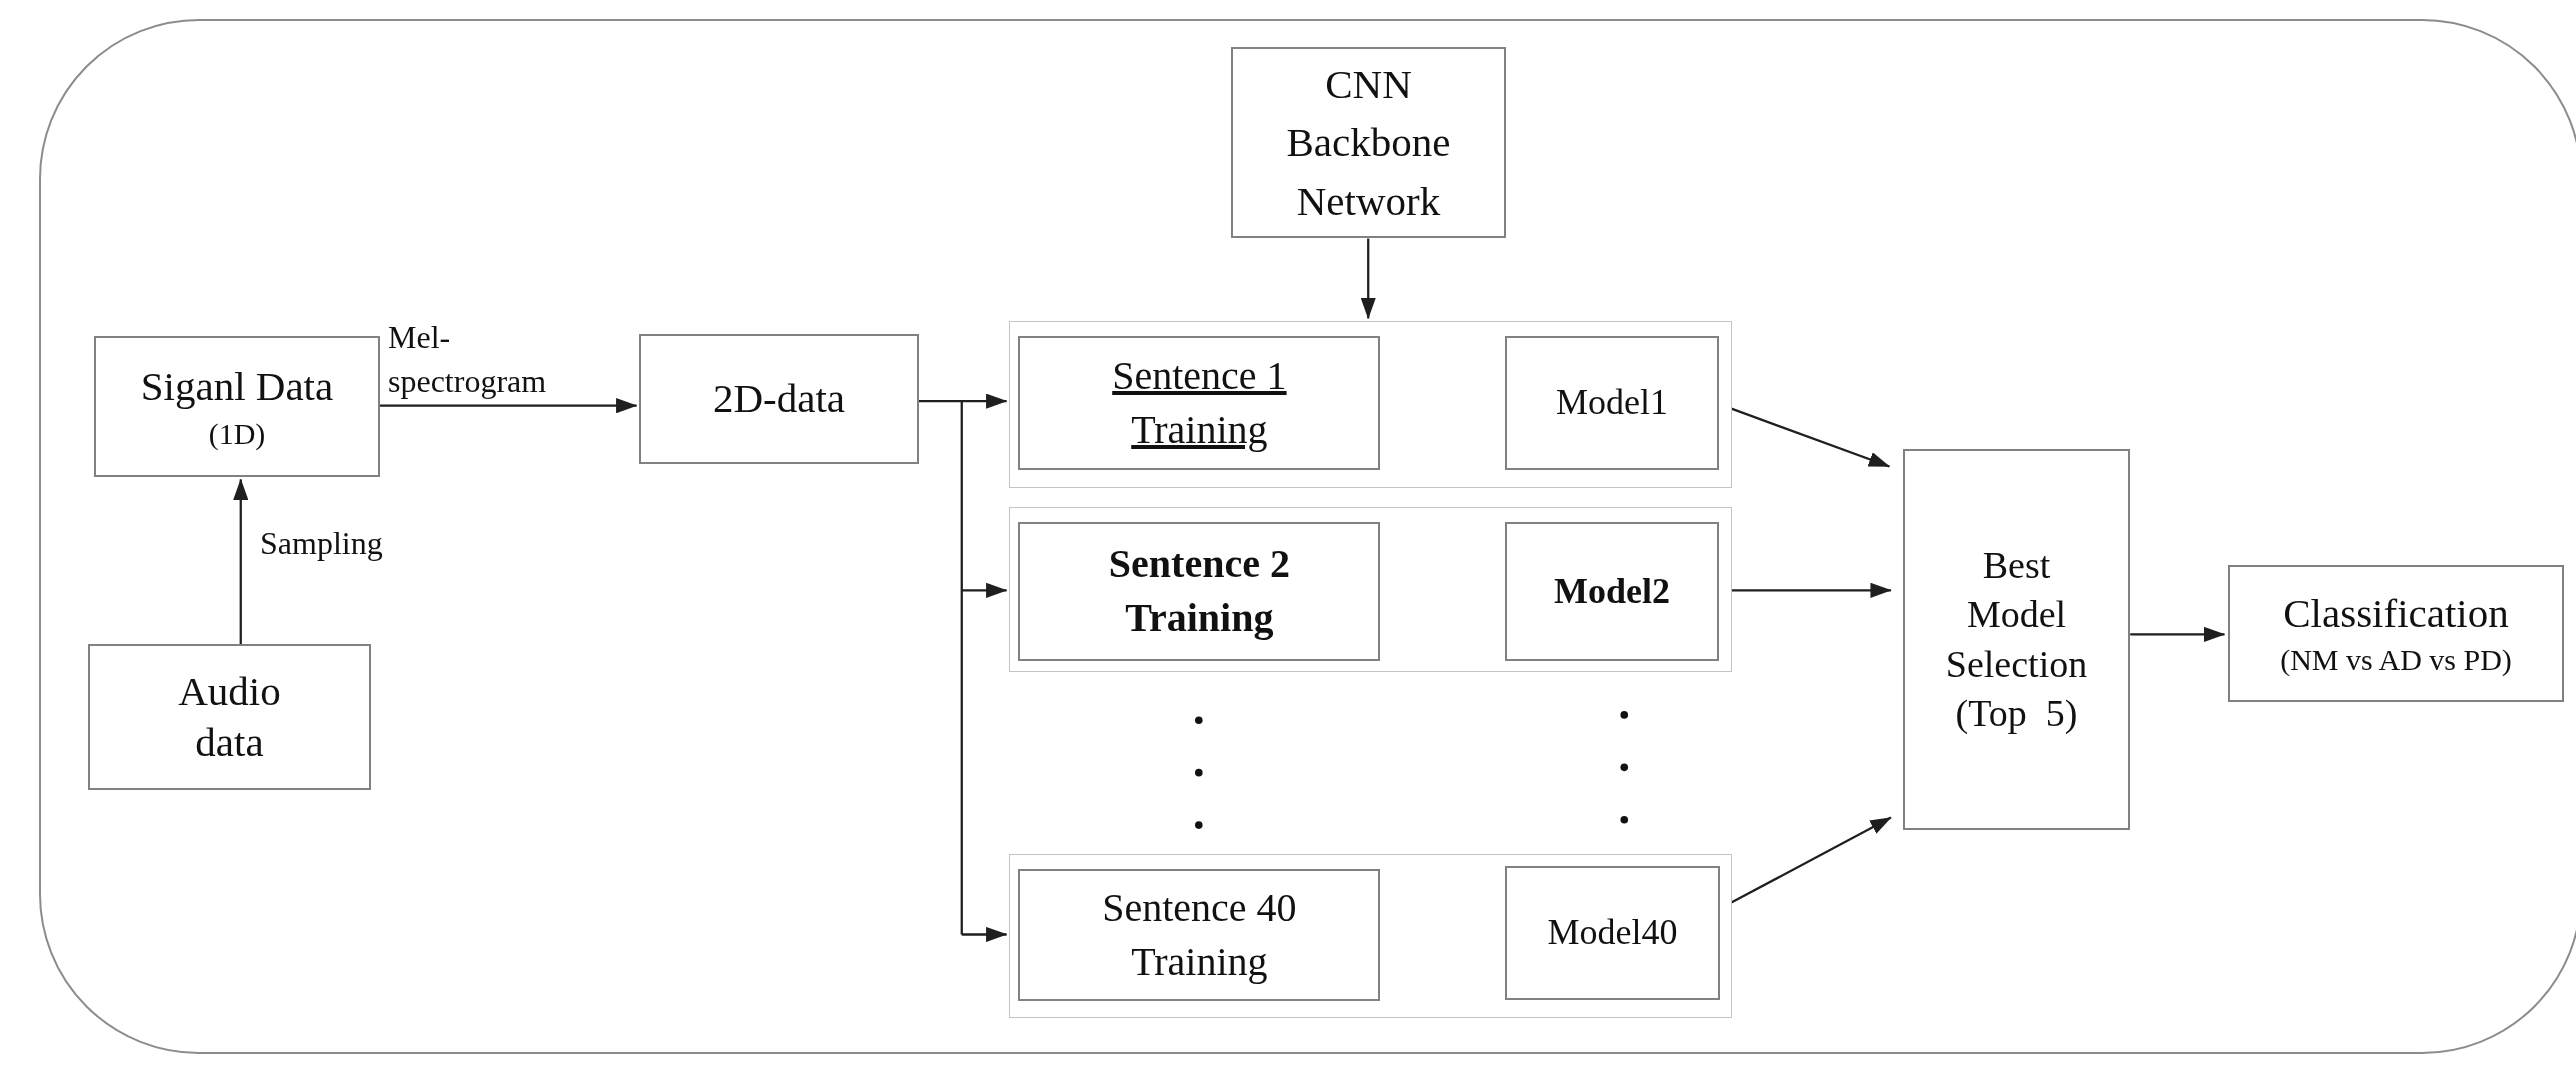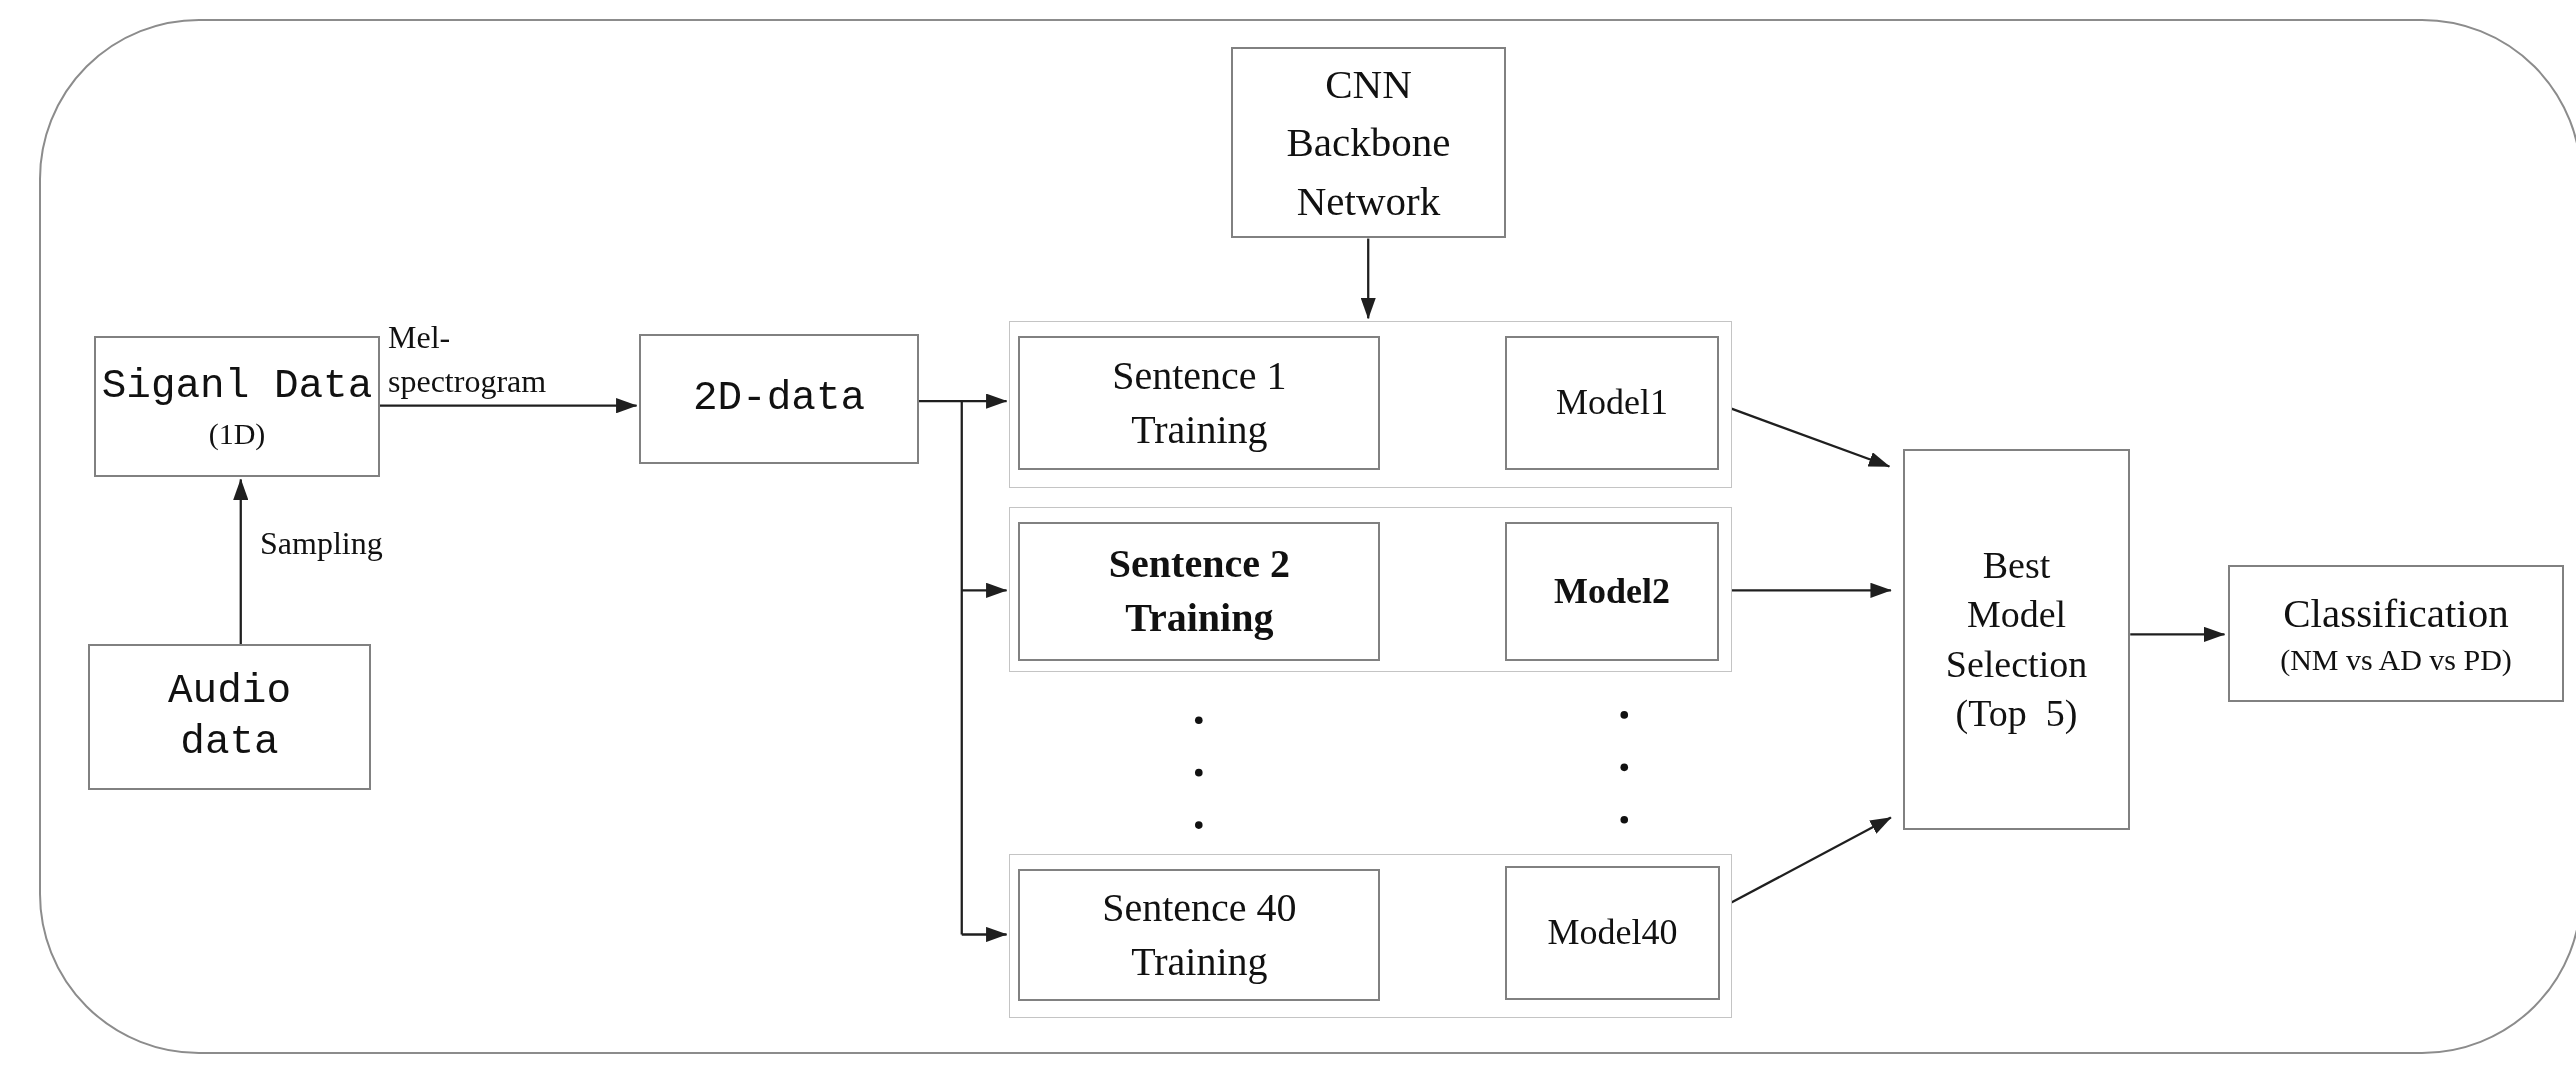--- a/index.html
+++ b/index.html
@@ -45,21 +45,21 @@
   .group{
     position:absolute;
     box-sizing:border-box;
     background:var(--bg);
     border:1.5px solid var(--group-border);
     z-index:2;
   }
   .group .box{z-index:3;}
   .t{white-space:pre-wrap;line-height:1.35;}
   .t-cnn{font-size:41px;line-height:1.42;}
-  .t-title{font-size:41px;line-height:1.25;font-family:Liberation Mono, monospace;}
+  .t-title{font-size:41px;line-height:1.25;}
   .t-sub{font-size:30px;line-height:1.25;margin-top:3px;}
   .t-sentence{font-size:40px;line-height:1.35;}
   .t-model{font-size:36px;}
   .t-best{font-size:38px;line-height:1.3;}
   .t-class{font-size:41px;line-height:1.2;}
   .t-class-sub{font-size:30px;line-height:1.2;margin-top:4.6px;}
   .edge-label{
     position:absolute;
     font-size:32px;
     line-height:1.38;
@@ -123,21 +123,21 @@
 
   <div class="box" style="left:615px;top:334px;width:280px;height:130px;">
     <span class="t t-title">2D-data</span>
   </div>
 
   <div class="edge-label" style="left:364px;top:315px;">Mel-
 spectrogram</div>
   <div class="edge-label" style="left:236px;top:521px;">Sampling</div>
 
   <div class="group" style="left:985px;top:321px;width:723px;height:167px;">
-    <div class="box" style="left:8.4px;top:13.7px;width:362px;height:134px;">
+    <div class="box" style="left:8.4px;top:13.7px;width:362px;height:134px;text-decoration:underline;">
       <span class="t t-sentence">Sentence 1
 Training</span>
     </div>
     <div class="box" style="left:495px;top:13.7px;width:214px;height:134px;">
       <span class="t t-model">Model1</span>
     </div>
   </div>
 
   <div class="group" style="left:985px;top:507px;width:723px;height:165px;font-weight:bold;">
     <div class="box" style="left:8.4px;top:13.7px;width:362px;height:139px;">

